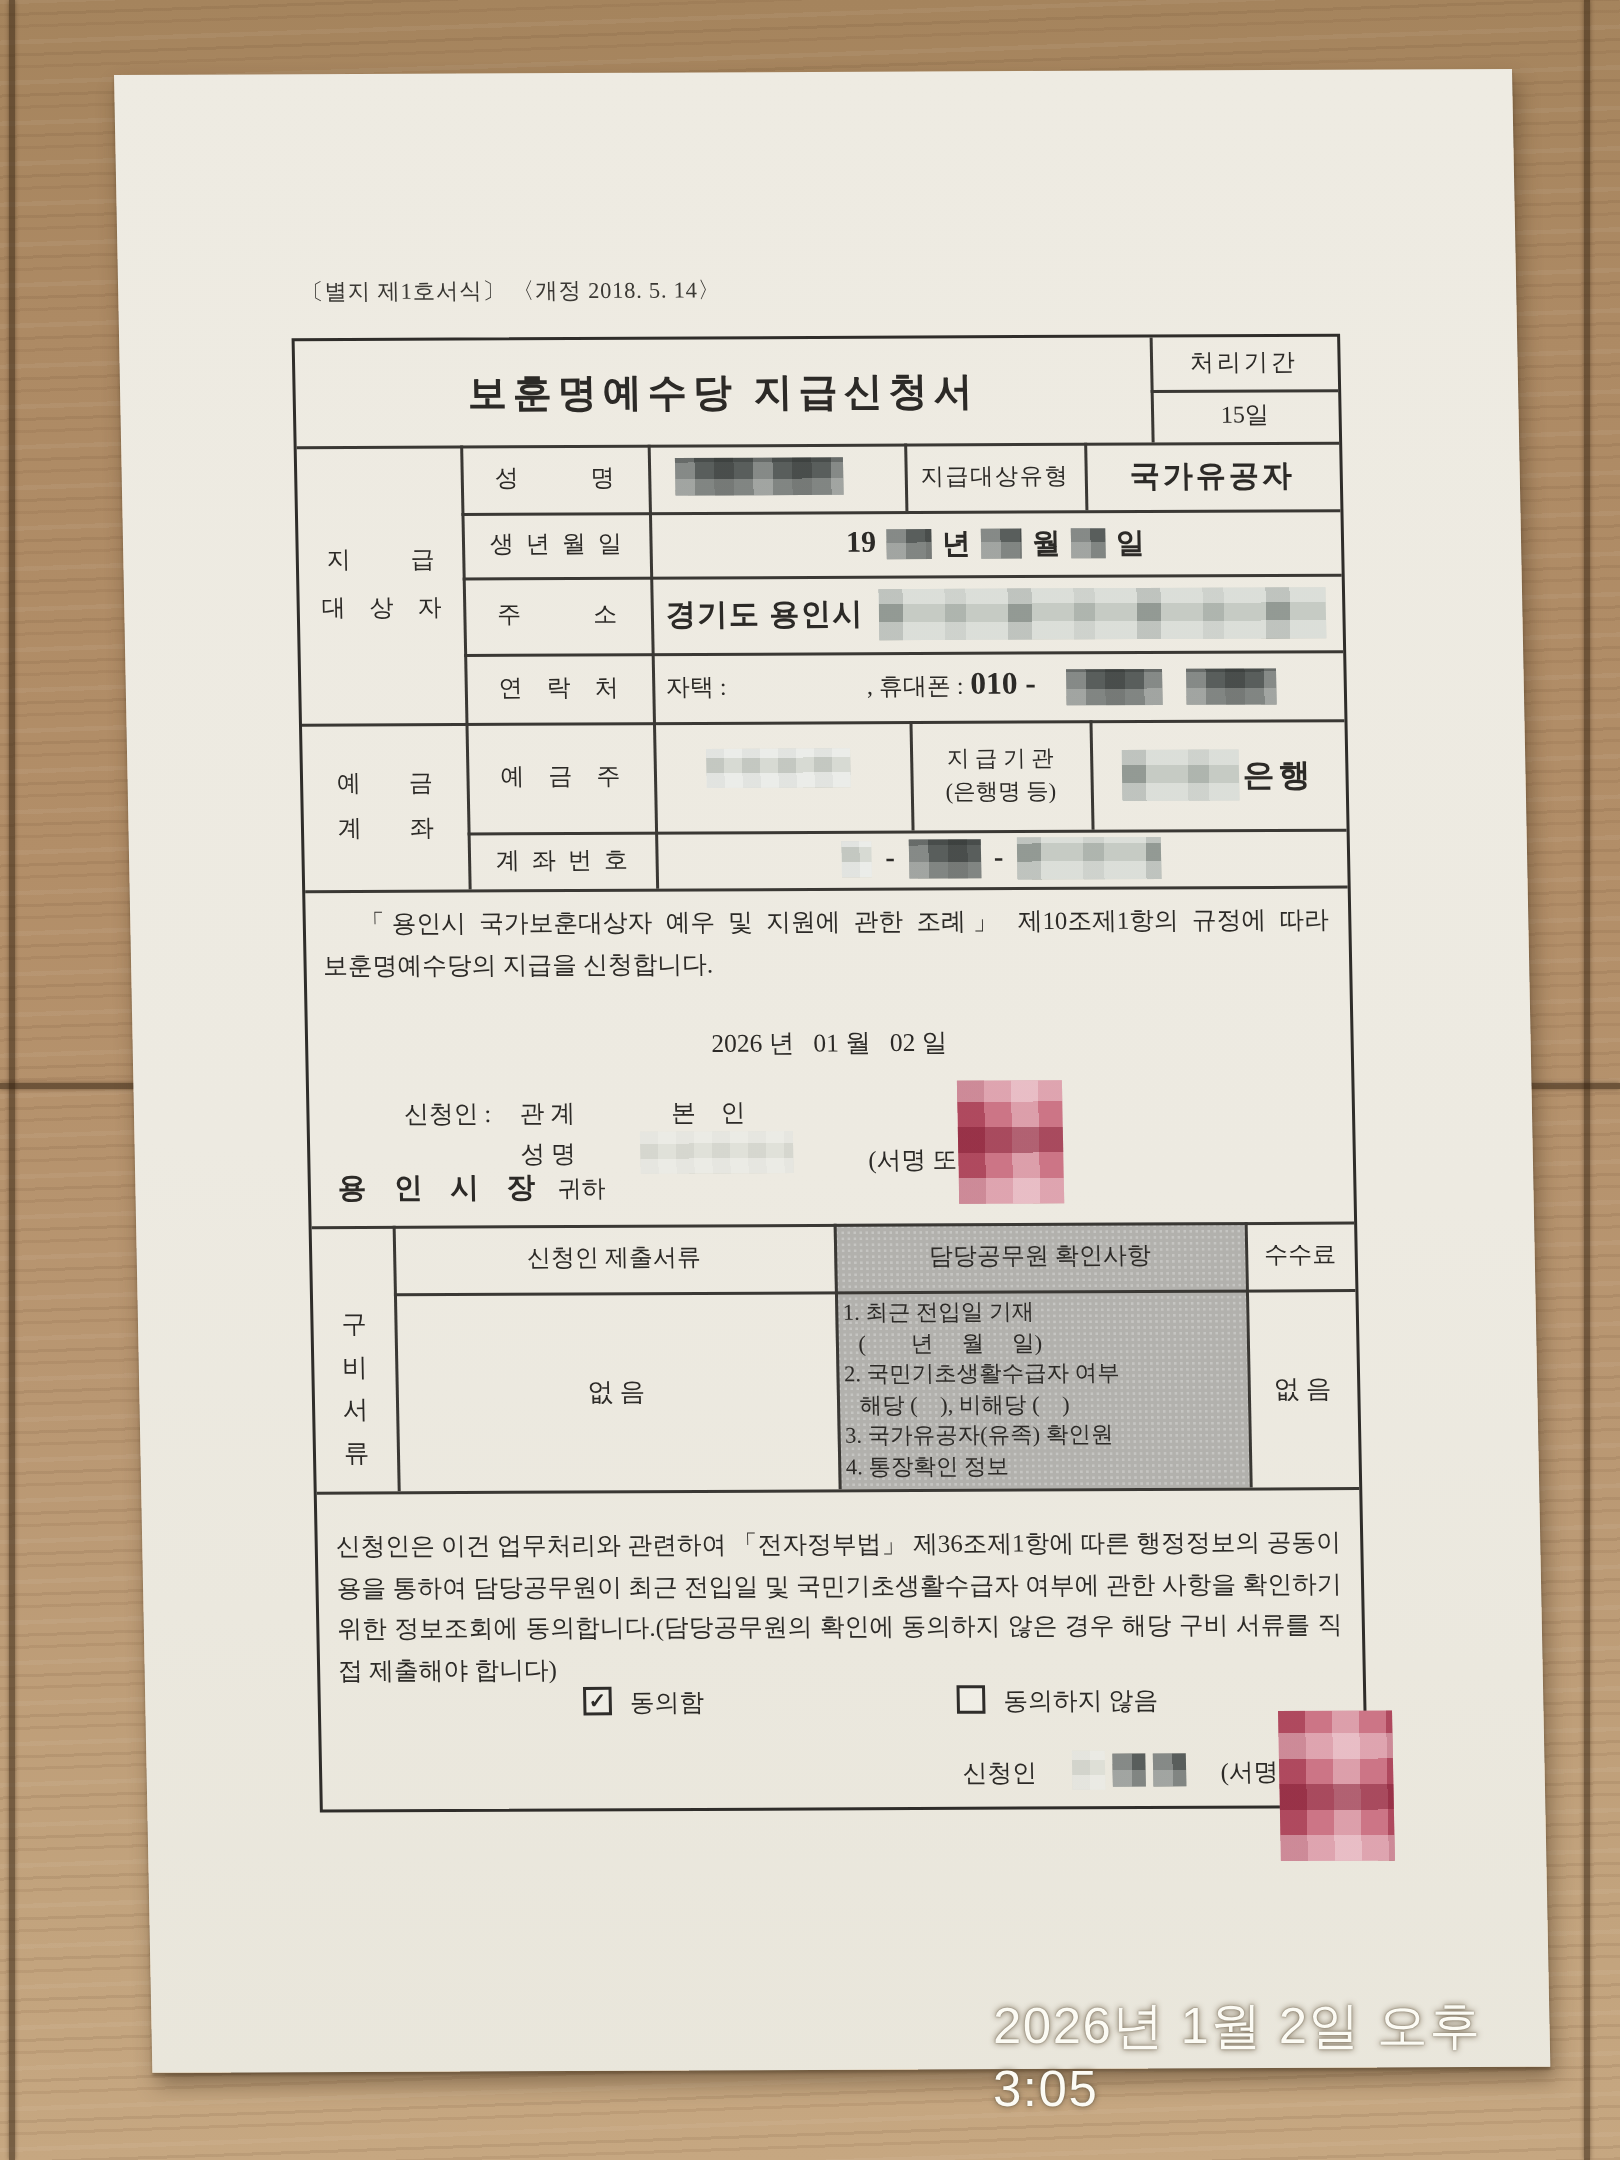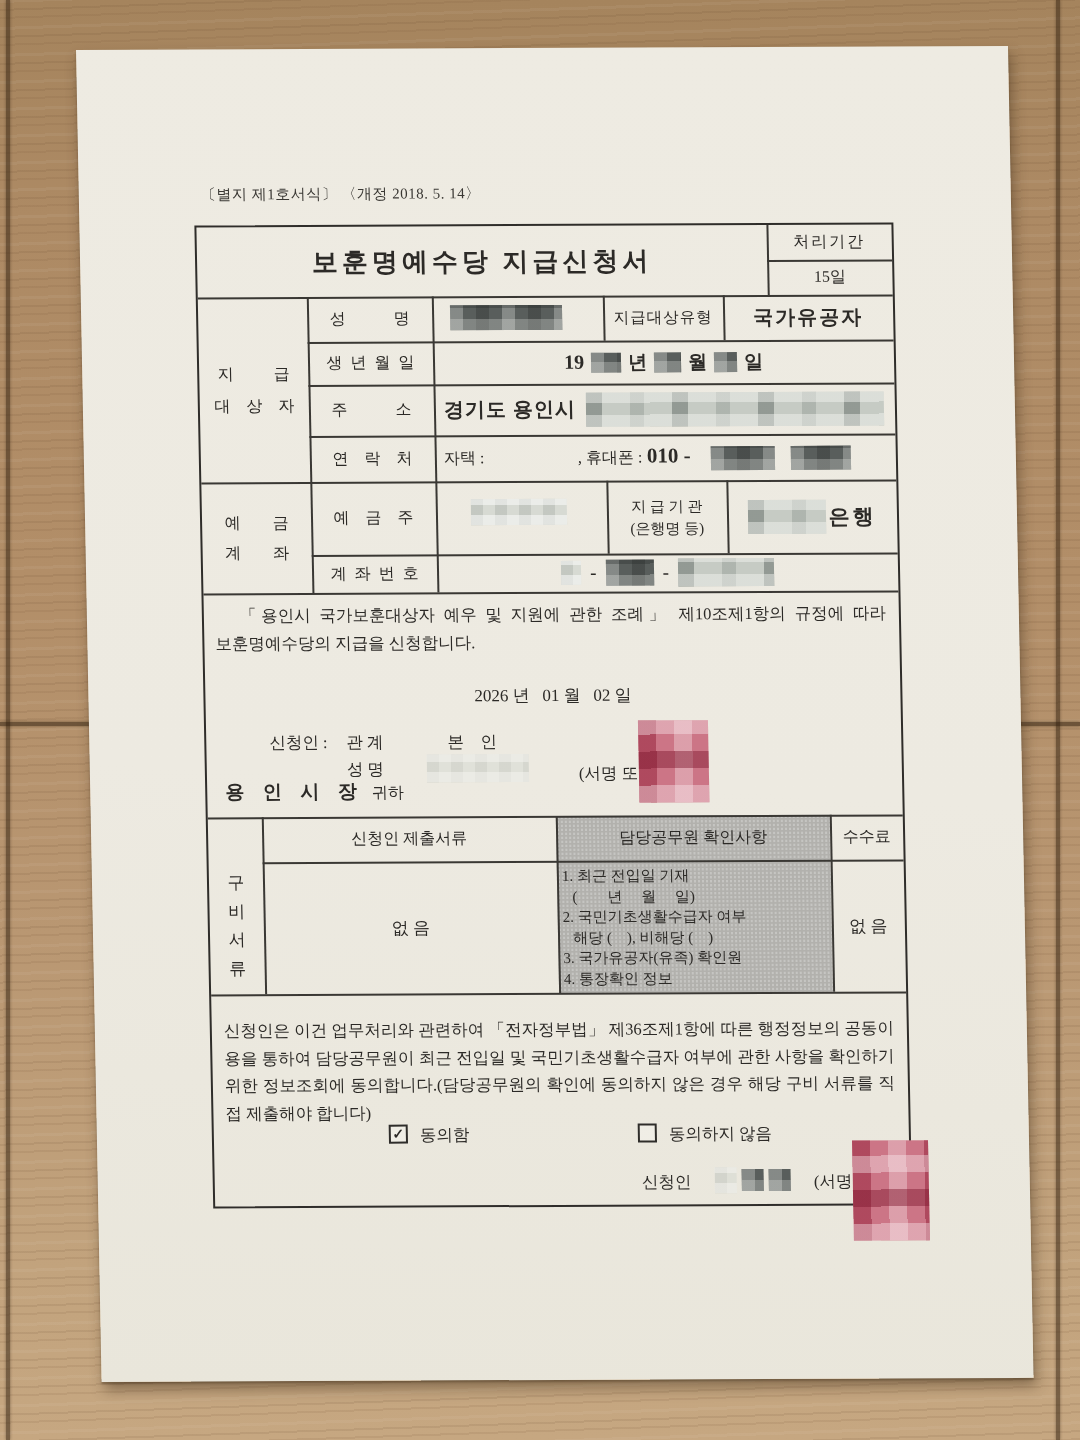--- a/index.html
+++ b/index.html
@@ -202,13 +202,14 @@
       <span class="lbl" style="left:455px;top:898px;">동의하지 않음</span>
       <span class="lbl" style="left:427px;top:946px;">신청인</span>
       <div class="mx mx-light" style="left:500px;top:942px;width:22px;height:26px;opacity:.6;"></div>
       <div class="mx mx-dark" style="left:527px;top:944px;width:22px;height:22px;"></div>
       <div class="mx mx-dark" style="left:554px;top:944px;width:22px;height:22px;"></div>
       <span class="lbl" style="left:599px;top:946px;">(서명</span>
       <div class="mx mx-red" style="left:638px;top:916px;width:76px;height:100px;"></div>
     </div>
   </div>
 
+  <div class="ts">2026년 1월 2일 오후 3:05</div>
 </div>
 
 </body></html>

